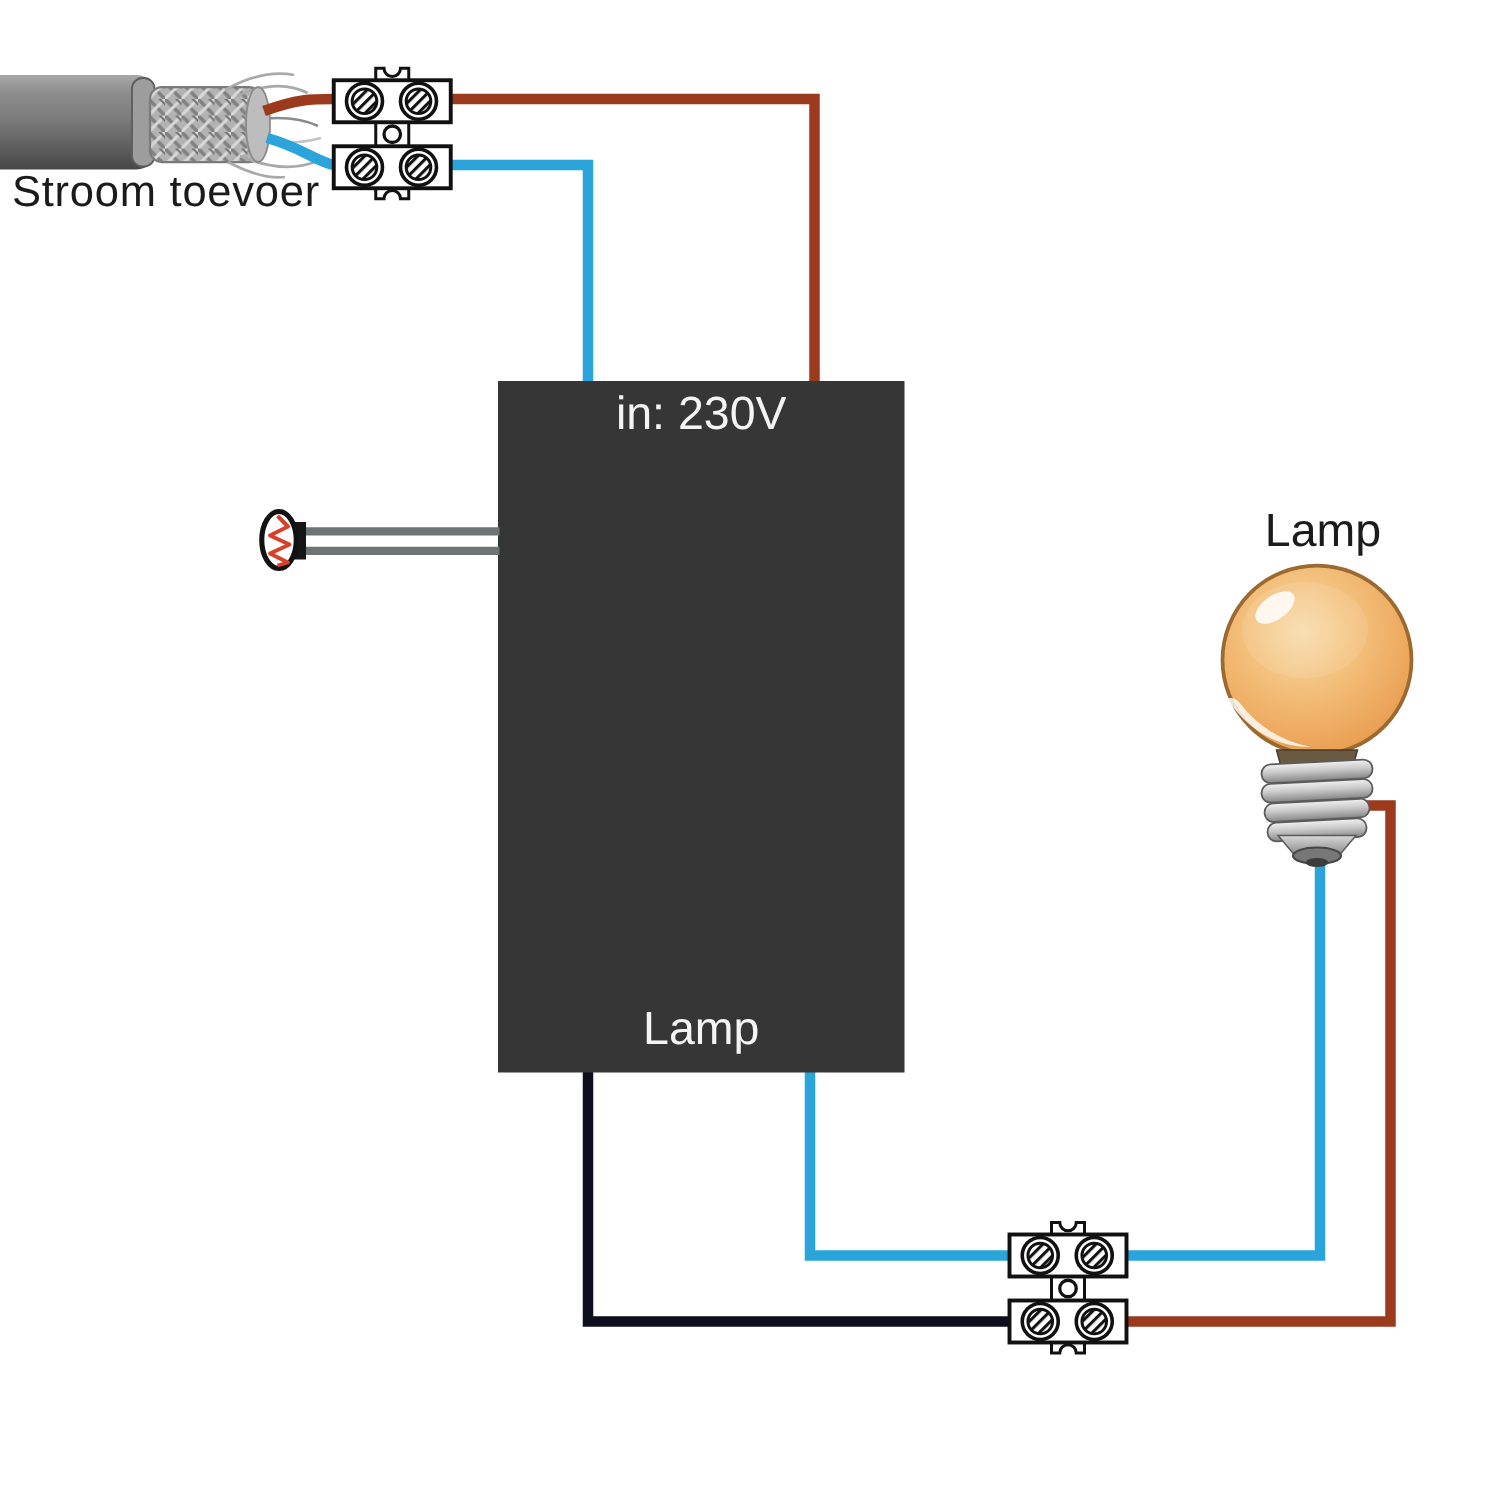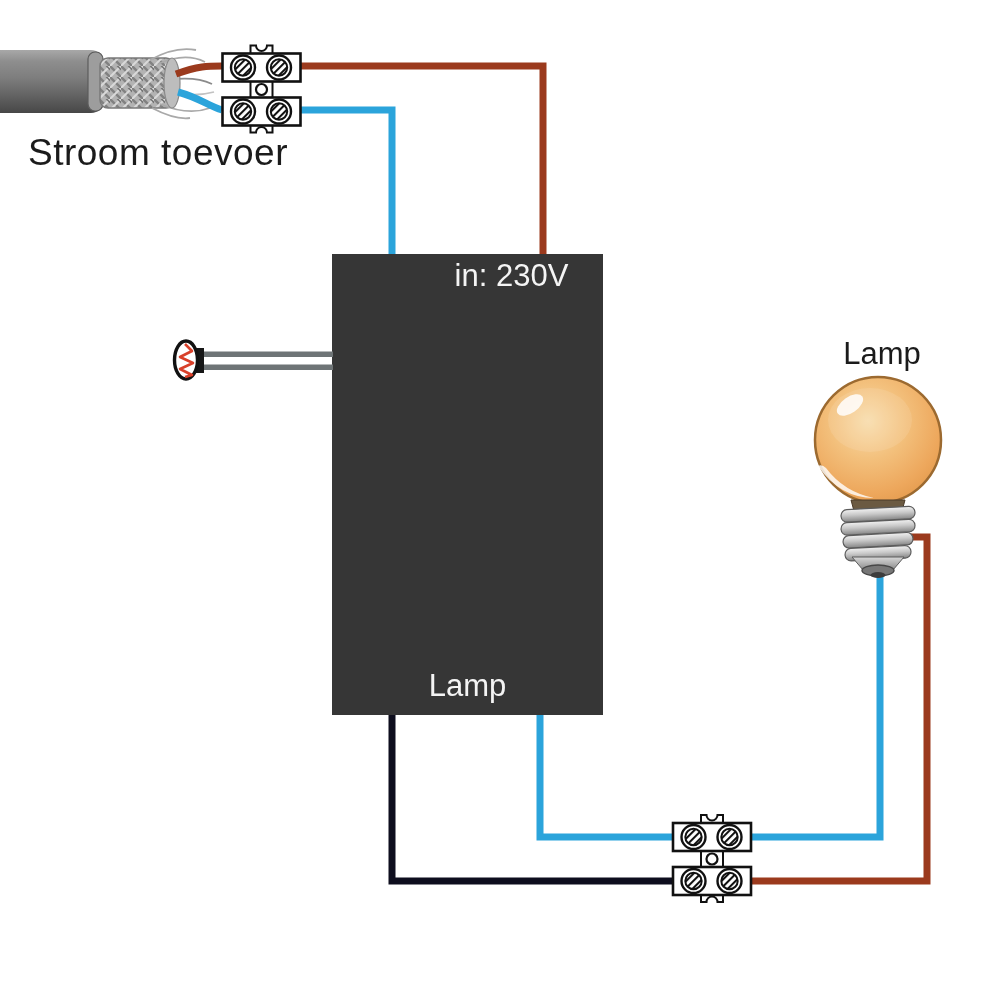--- a/index.html
+++ b/index.html
@@ -4,22 +4,22 @@
 <style>
   html,body{margin:0;padding:0;background:#ffffff;}
   #canvas{
     position:relative;width:1000px;height:1000px;background:#ffffff;overflow:hidden;
     font-family:"Liberation Sans", sans-serif;
   }
   #scene{position:absolute;left:0;top:0;}
   .lbl{position:absolute;white-space:nowrap;}
   .lbl-dark{color:#1b1b1b;}
   .lbl-light{color:#f4f4f4;}
-  #lbl-stroom{left:8px;top:132px;font-size:37px;letter-spacing:0.5px;margin-left:20px;}
-  #lbl-in230{left:332px;top:258px;width:271px;text-align:center;font-size:31px;margin-left:44px;}
+  #lbl-stroom{left:8px;top:112px;font-size:29px;letter-spacing:0.5px;}
+  #lbl-in230{left:332px;top:258px;width:271px;text-align:center;font-size:31px;}
   #lbl-boxlamp{left:332px;top:668px;width:271px;text-align:center;font-size:31px;}
   #lbl-bulblamp{left:812px;top:336px;width:140px;text-align:center;font-size:31px;}
 </style>
 </head>
 <body>
 
 <div id="canvas">
 
 <svg id="scene" width="1000" height="1000" viewBox="0 0 1000 1000">
   <defs>

